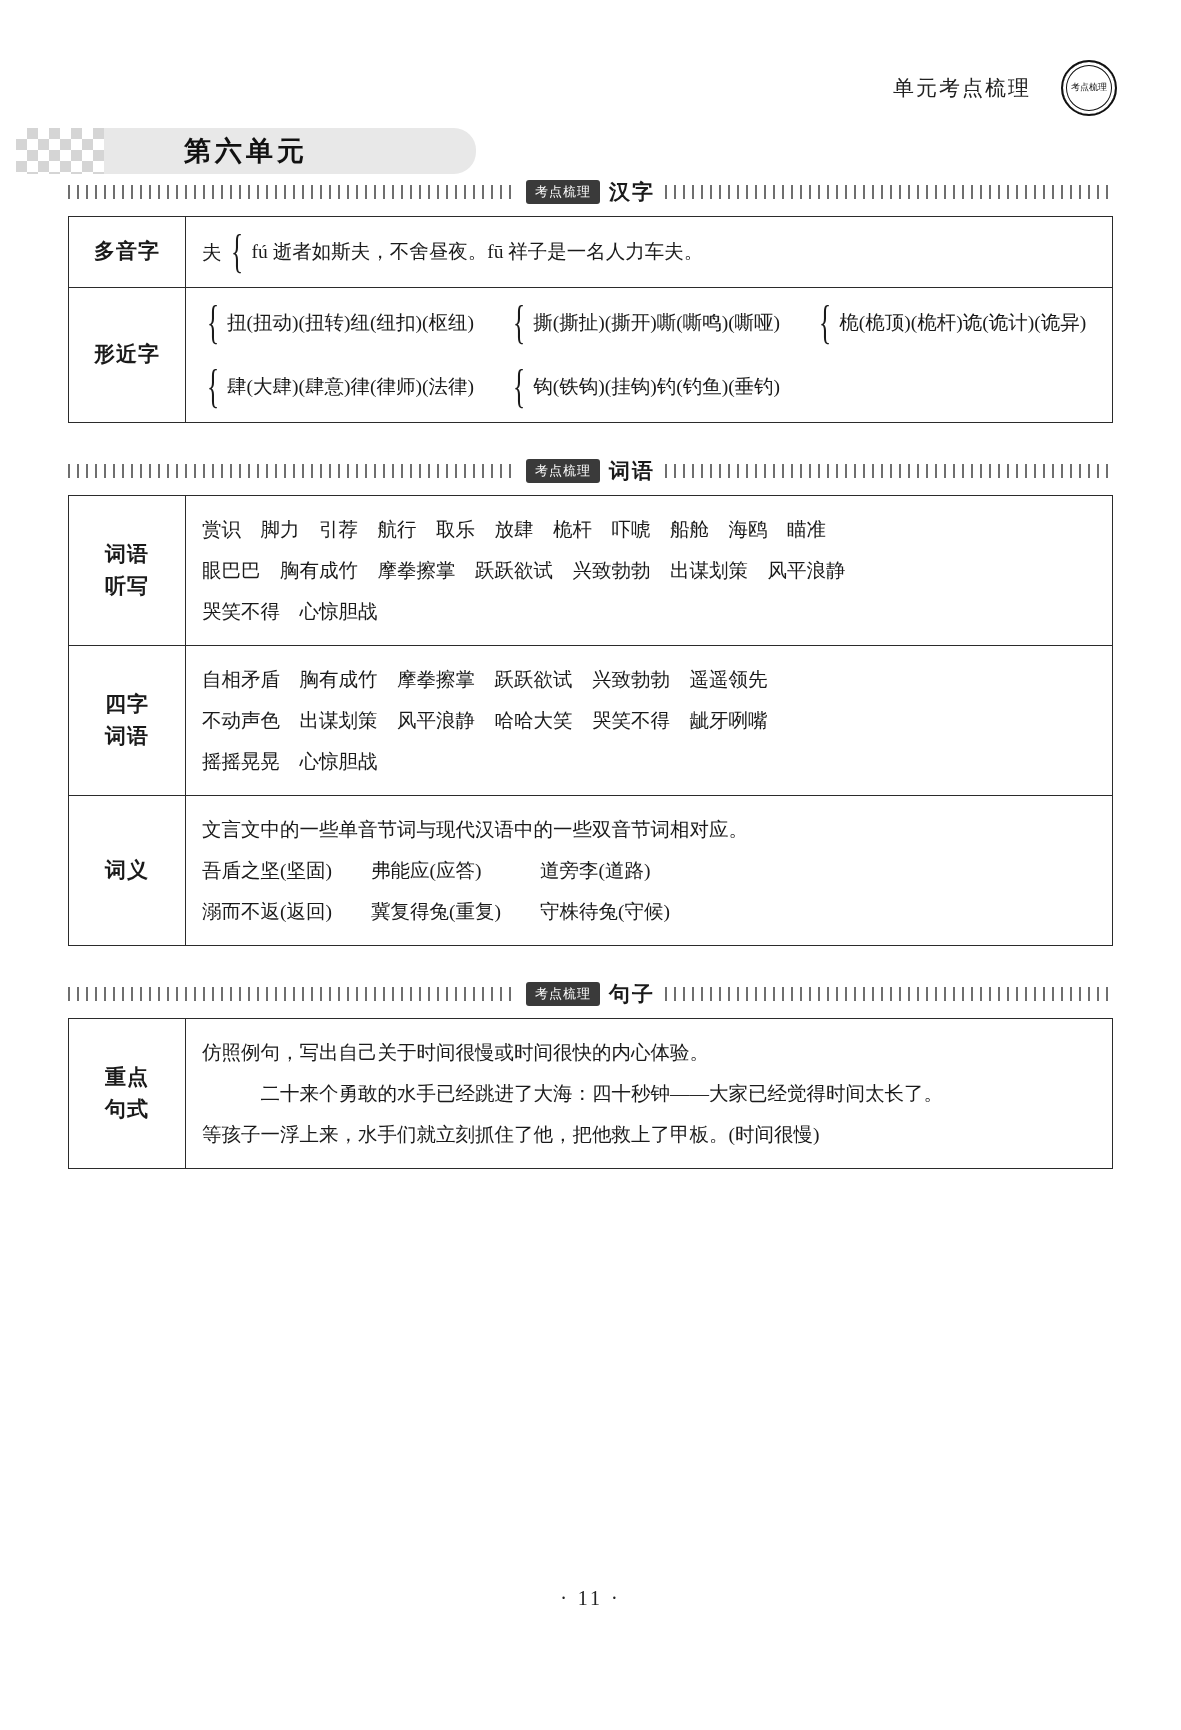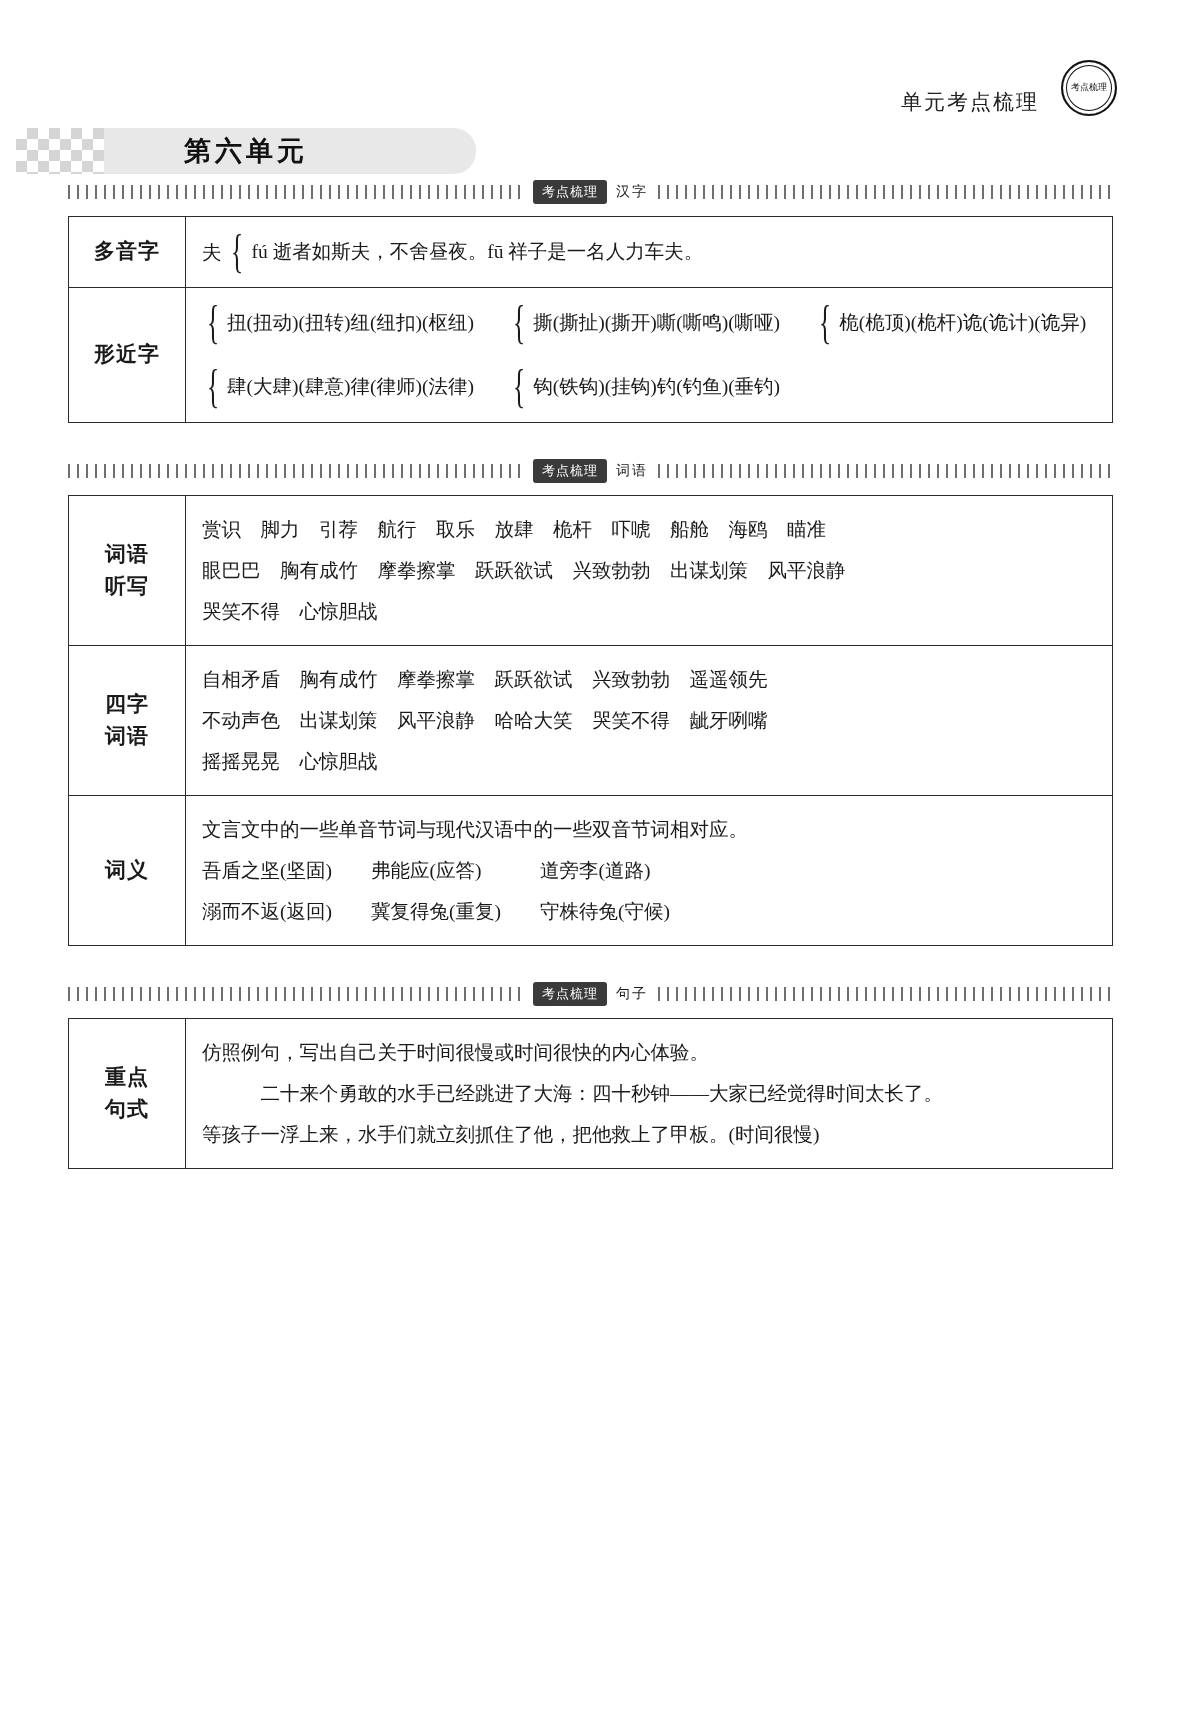--- a/index.html
+++ b/index.html
@@ -8,21 +8,21 @@
     background:#ffffff;
     font-family:"Liberation Serif", serif;
     color:#1a1a1a;
     position:relative;
   }
   .page { position:relative; width:1181px; height:1730px; box-sizing:border-box; }
 
   
   .header {
     position:absolute; top:60px; right:64px;
-    display:flex; align-items:flex-end; gap:22px;
+    display:flex; align-items:center; gap:30px;
   }
   .header-title { font-size:21px; letter-spacing:2px; color:#222; }
   .seal {
     width:52px; height:52px; border-radius:50%;
     border:2px solid #111; background:#fff;
     display:flex; align-items:center; justify-content:center;
     font-size:9px; line-height:1.05; text-align:center; color:#111;
     box-shadow:inset 0 0 0 3px #fff, inset 0 0 0 4px #111;
   }
 
@@ -63,21 +63,21 @@
     flex:1; height:14px;
     background-image:repeating-linear-gradient(to right,#6f6f6f 0 2px, transparent 2px 9px);
   }
   .tag {
     display:flex; align-items:center; gap:9px; padding:0 10px; white-space:nowrap;
   }
   .tag-badge {
     background:#3a3a3a; color:#fff; font-size:13px; padding:3px 9px; border-radius:3px;
     letter-spacing:1px;
   }
-  .tag-label { font-size:14px; font-weight:normal; letter-spacing:2px; }
+  .tag-label { font-size:21px; font-weight:bold; letter-spacing:2px; }
 
   
   table.kb {
     border-collapse:collapse;
     width:1045px;
     margin:10px 68px 0 68px;
     table-layout:fixed;
   }
   table.kb td { border:1.3px solid #2b2b2b; vertical-align:middle; }
   td.rowhead {
@@ -269,14 +269,17 @@
         <div class="cell-lines">
           <div class="row-line">仿照例句，写出自己关于时间很慢或时间很快的内心体验。</div>
           <div class="row-line">　　　二十来个勇敢的水手已经跳进了大海：四十秒钟——大家已经觉得时间太长了。</div>
           <div class="row-line">等孩子一浮上来，水手们就立刻抓住了他，把他救上了甲板。(时间很慢)</div>
         </div>
       </td>
     </tr>
   </tbody>
     </table>
 
+  <div class="footer">
+    <span>· 11 ·</span>
+  </div>
 
 </div>
 
 </body></html>

